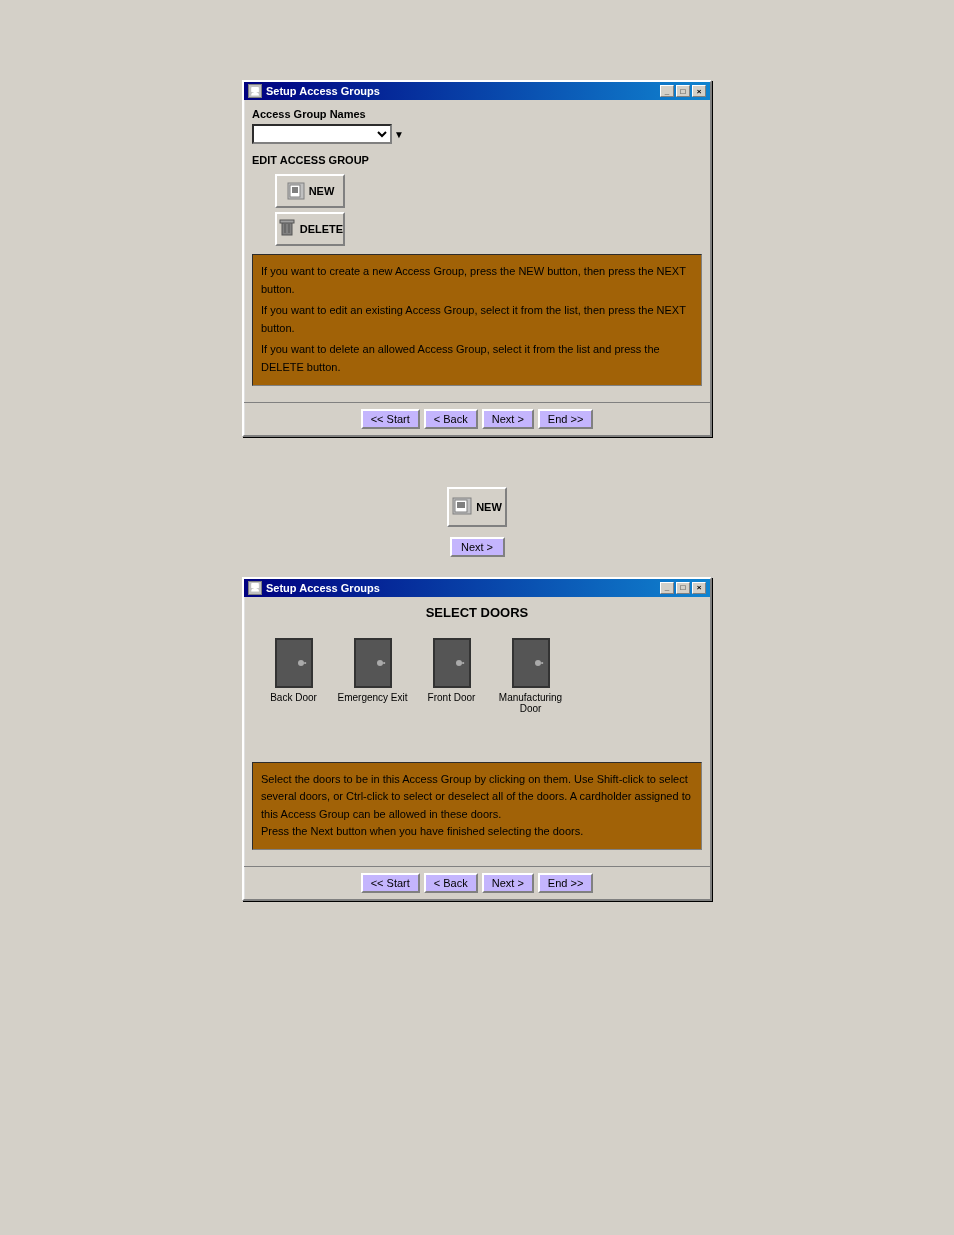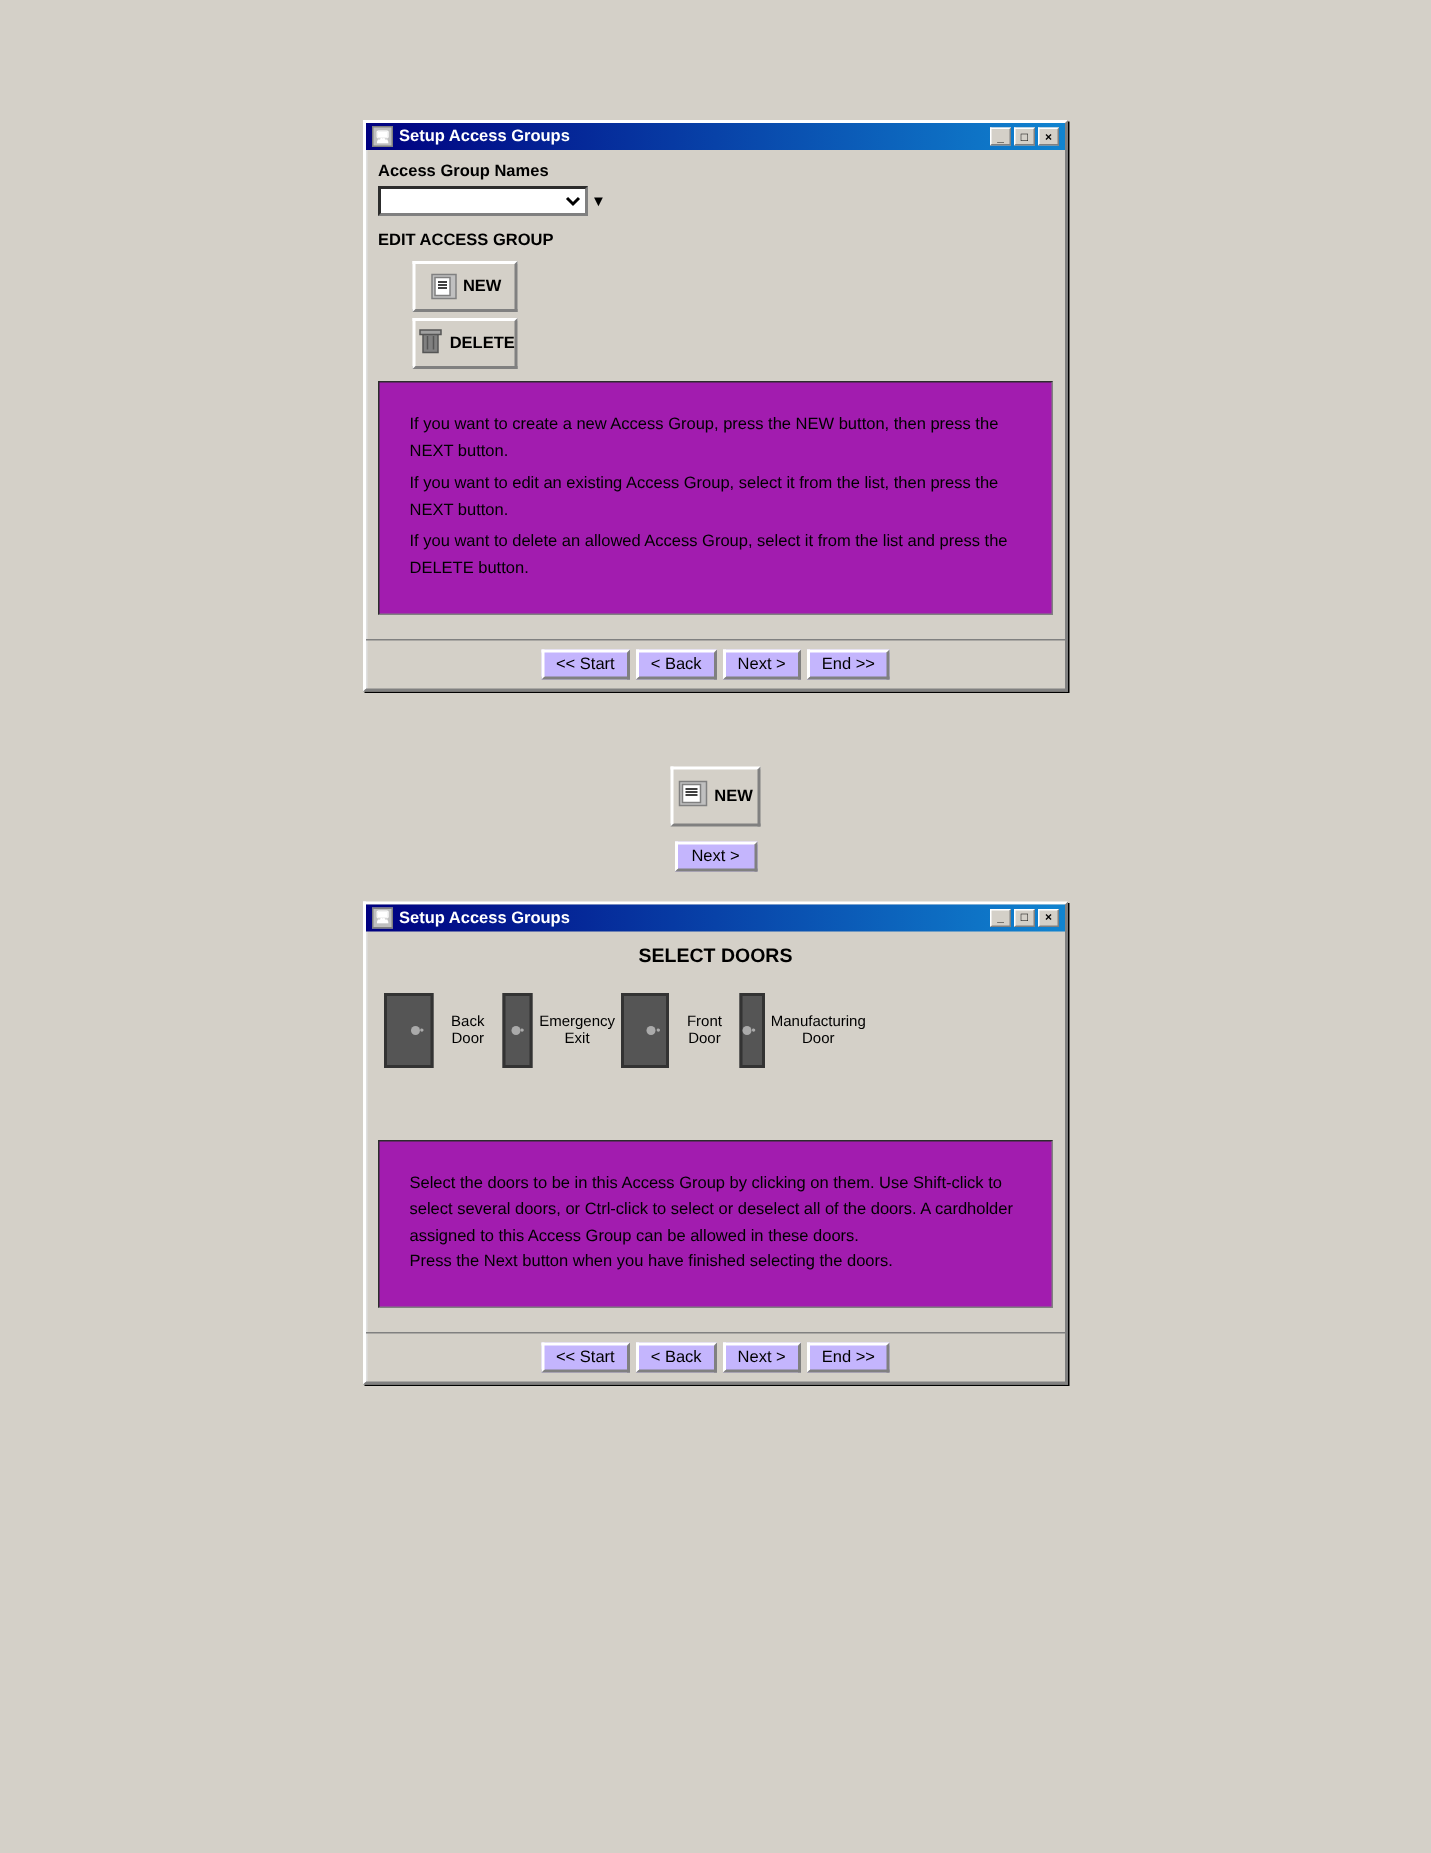--- a/index.html
+++ b/index.html
@@ -118,23 +118,23 @@
       cursor: pointer;
       display: flex;
       align-items: center;
       gap: 4px;
       width: 70px;
       height: 34px;
       justify-content: center;
     }
 
     .info-box {
-      background: #a21caf;
+      background: #a16207;
       border: 1px inset #808080;
-      padding: 20px;
+      padding: 8px;
       margin: 8px 0;
       font-size: 11px;
       line-height: 1.6;
     }
 
     .bottom-bar {
       border-top: 1px solid #808080;
       padding: 6px 8px;
       display: flex;
       justify-content: center;
@@ -155,21 +155,21 @@
     }
 
     .door-icon::after {
       content: '•';
       color: #aaa;
       font-size: 8px;
     }
 
     .door-container {
       display: flex;
-      flex-direction: row;
+      flex-direction: column;
       align-items: center;
       gap: 4px;
       width: 75px;
     }
 
     .door-label {
       font-size: 10px;
       text-align: center;
       color: #000;
     }

